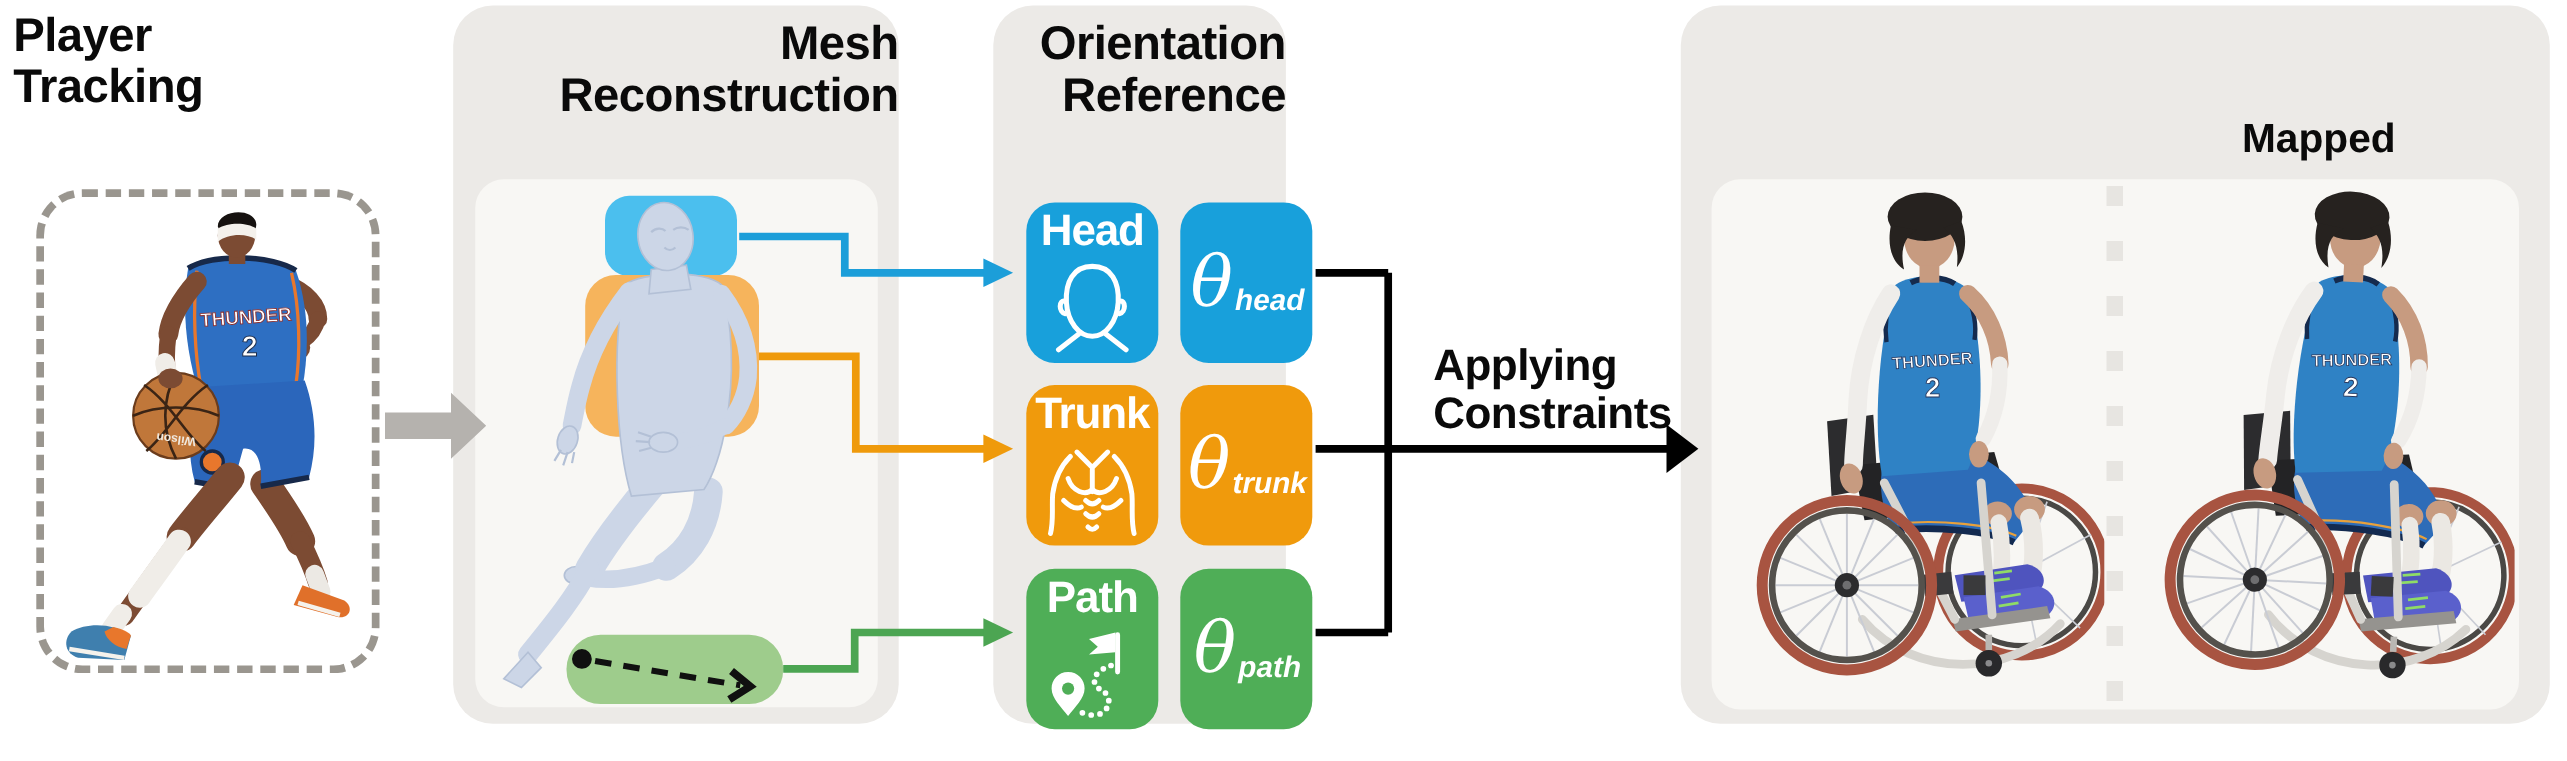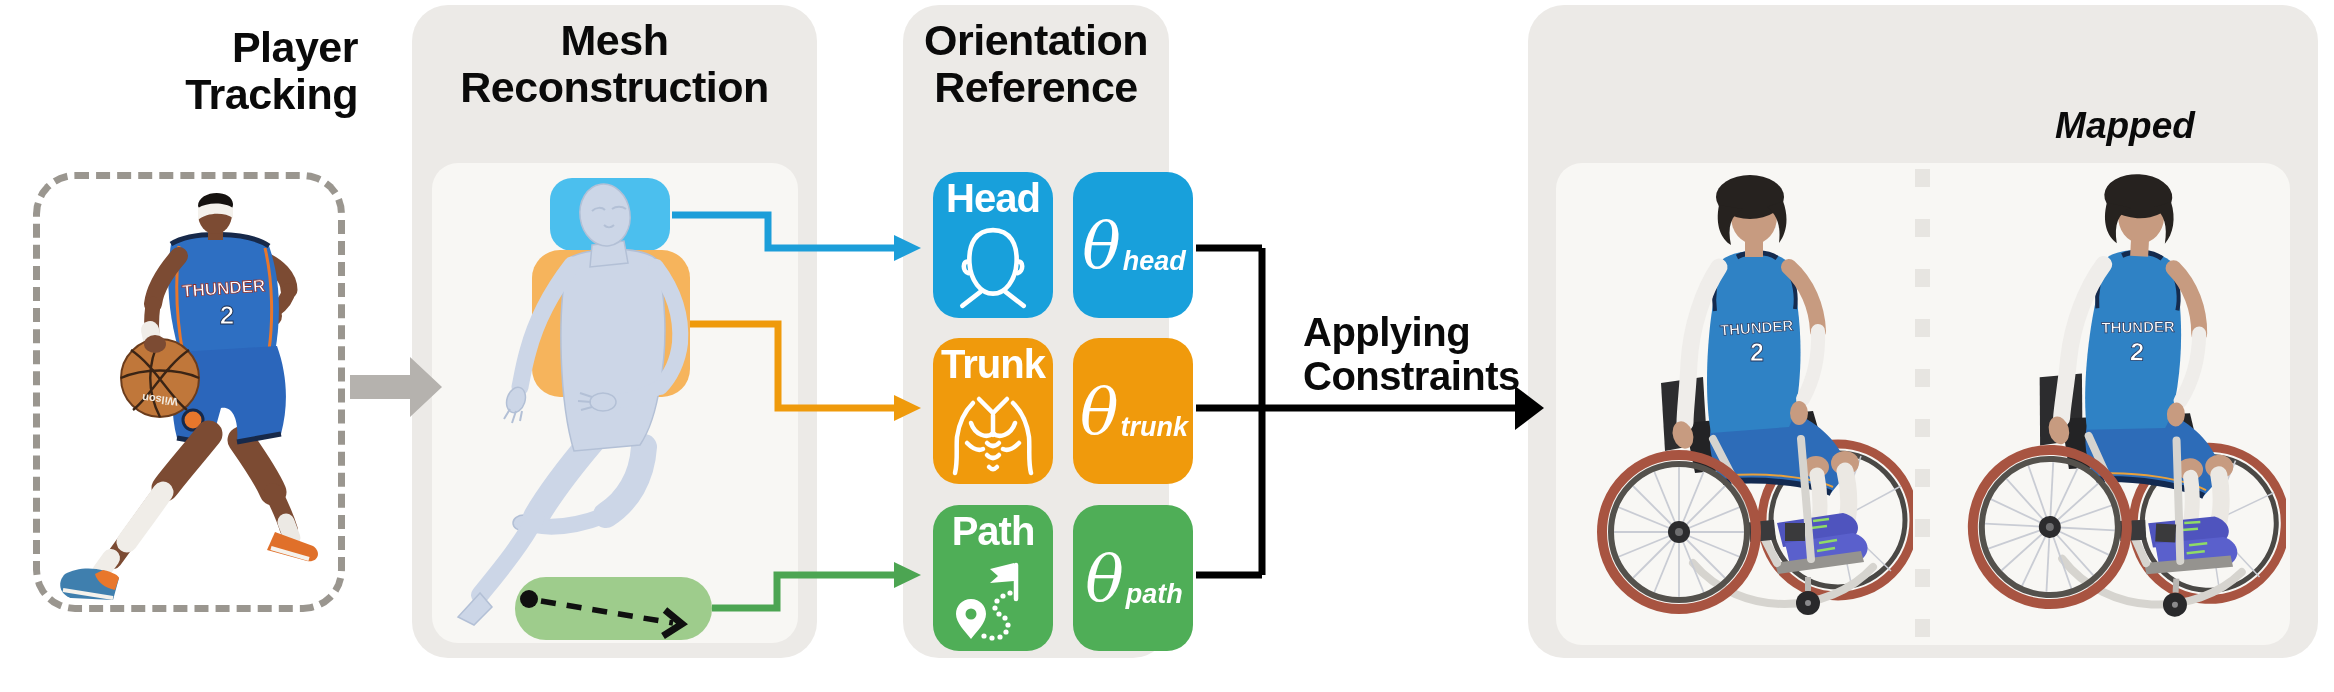--- a/index.html
+++ b/index.html
@@ -1,58 +1,58 @@
 <!DOCTYPE html>
 <html><head>
 <meta charset="utf-8">
 <style>
   html,body{margin:0;padding:0;background:#ffffff;}
   #stage{position:relative;width:2334px;height:692px;background:#ffffff;overflow:hidden;
          font-family:"Liberation Sans", sans-serif;color:#0a0a0a;}
   .panel{position:absolute;top:5px;height:653px;background:#eceae7;border-radius:36px;}
-  .panel-title{position:absolute;top:12px;left:0;width:100%;text-align:center;
+  .panel-title{position:absolute;top:12px;left:0;width:100%;text-align:right;
                font-size:43px;font-weight:bold;line-height:47px;white-space:pre-line;letter-spacing:-0.5px;}
-  .col-title{position:absolute;left:12px;top:24px;width:346px;text-align:right;
+  .col-title{position:absolute;left:12px;top:9px;width:346px;text-align:left;
              font-size:43px;font-weight:bold;line-height:47px;white-space:pre-line;letter-spacing:-0.5px;}
   
   #player-box{position:absolute;left:33px;top:172px;width:312px;height:440px;box-sizing:border-box;
               border:7px dashed #9a968f;border-radius:42px;}
   #player-svg{position:absolute;left:3px;top:3px;}
   
   #mesh-panel{left:412px;width:405px;}
   #mesh-inner{position:absolute;left:20px;top:158px;width:366px;height:480px;background:#f8f7f4;border-radius:26px;}
   .hl{position:absolute;border-radius:22px;}
   #hl-head{left:118px;top:15px;width:120px;height:73px;background:#4bbfee;}
   #hl-trunk{left:100px;top:87px;width:158px;height:147px;background:#f6b45c;border-radius:28px;}
   #hl-path{left:83px;top:414px;width:197px;height:63px;background:#9ecc8c;border-radius:31px;}
   #mesh-svg{position:absolute;left:0;top:0;}
   
   #orient-panel{left:903px;width:266px;}
-  .or-row{position:absolute;left:0;width:100%;height:146px;}
+  .or-row{position:absolute;left:0;width:100%;height:146px;margin-top:12px;}
   .or-box{position:absolute;top:0;width:120px;height:146px;border-radius:26px;}
   .or-box.lbl{left:30px;}
   .or-box.theta{left:170px;display:flex;align-items:center;justify-content:center;}
   .row-head .or-box{background:#18a0db;}
   .row-trunk .or-box{background:#f09a0c;}
   .row-path .or-box{background:#4fae57;}
   .or-label{position:absolute;top:4px;left:0;width:100%;text-align:center;color:#ffffff;
             font-size:40px;font-weight:bold;letter-spacing:-1px;}
   .or-icon{position:absolute;left:50%;transform:translateX(-50%);bottom:8px;}
   .theta-sym{font-family:"DejaVu Serif", serif;font-style:italic;font-size:64px;color:#ffffff;line-height:1;}
   .theta-sub{font-family:"Liberation Sans", sans-serif;font-style:italic;font-weight:bold;
              font-size:27px;color:#ffffff;position:relative;top:16px;left:2px;}
   
   #constraints-label{position:absolute;left:1283px;top:310px;font-size:40px;font-weight:bold;
                      line-height:44px;white-space:pre-line;letter-spacing:-0.5px;margin-left:20px;}
   
   #gen-panel{left:1528px;width:790px;}
   #gen-inner{position:absolute;left:28px;top:158px;width:734px;height:482px;background:#f8f7f4;border-radius:26px;}
   .sub-label{position:absolute;top:100px;width:368px;text-align:center;font-size:37px;font-weight:bold;}
   #none-label{left:26px;}
-  #mapped-label{left:413px;font-style:italic;}
+  #mapped-label{left:396px;}
   #gen-divider{position:absolute;left:359px;top:6px;width:15px;height:470px;
                background:repeating-linear-gradient(to bottom,#e7e5e1 0px,#e7e5e1 18px,rgba(0,0,0,0) 18px,rgba(0,0,0,0) 50px);}
   .wc-svg{position:absolute;top:8px;}
   #wc-left{left:5px;}
   #wc-right{left:378px;}
   #connector-svg{position:absolute;left:0;top:0;z-index:40;pointer-events:none;}
   #gray-arrow{position:absolute;left:350px;top:354px;z-index:41;}
   svg text{font-family:"Liberation Sans", sans-serif;}
 </style>
 </head>

